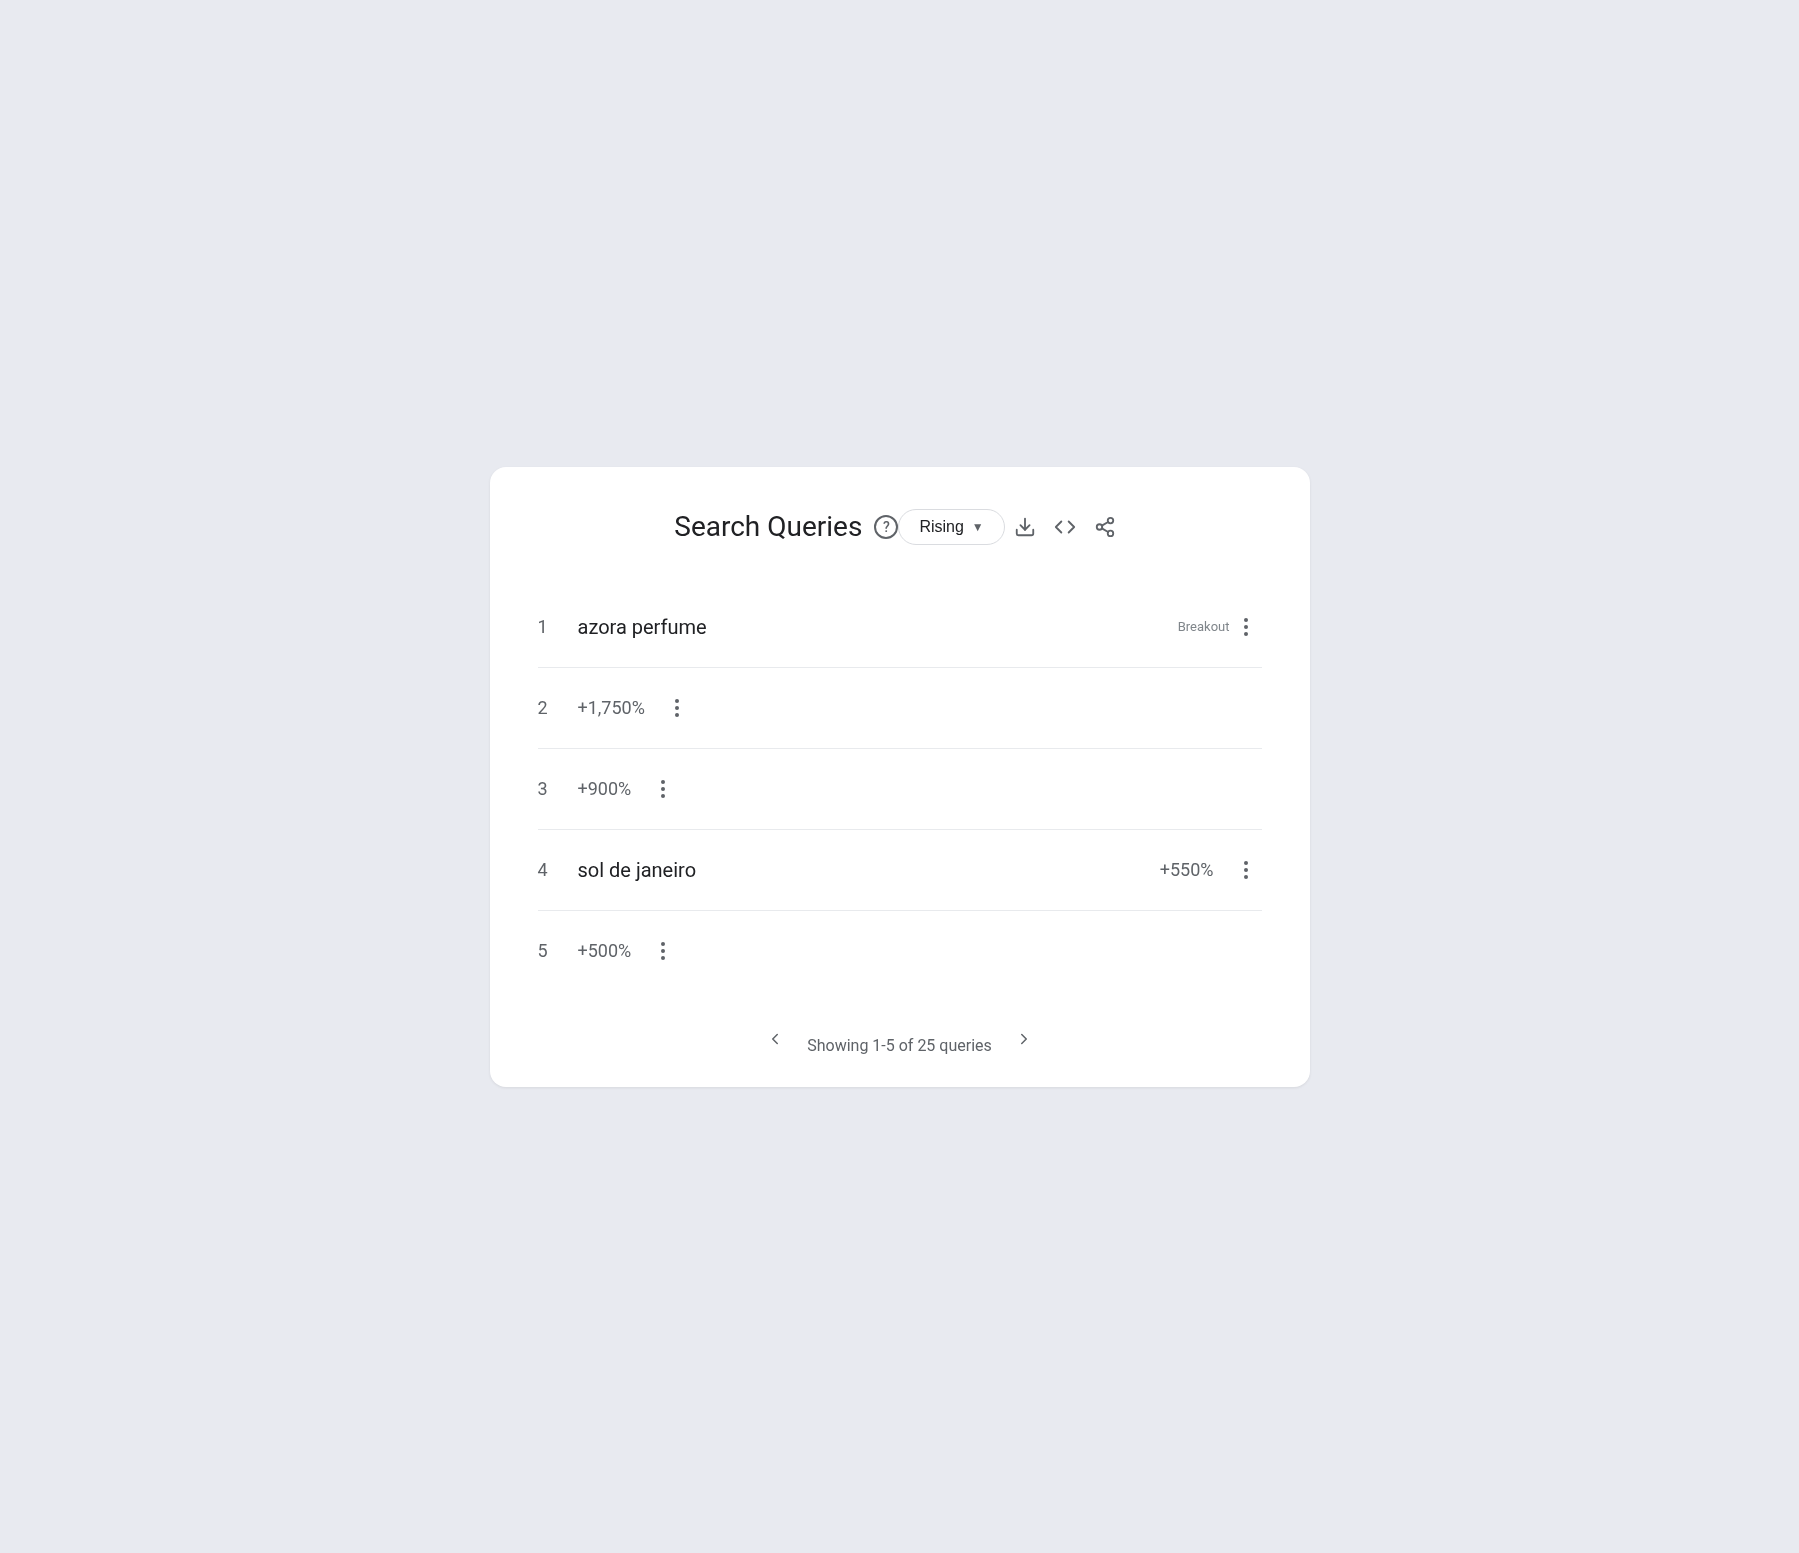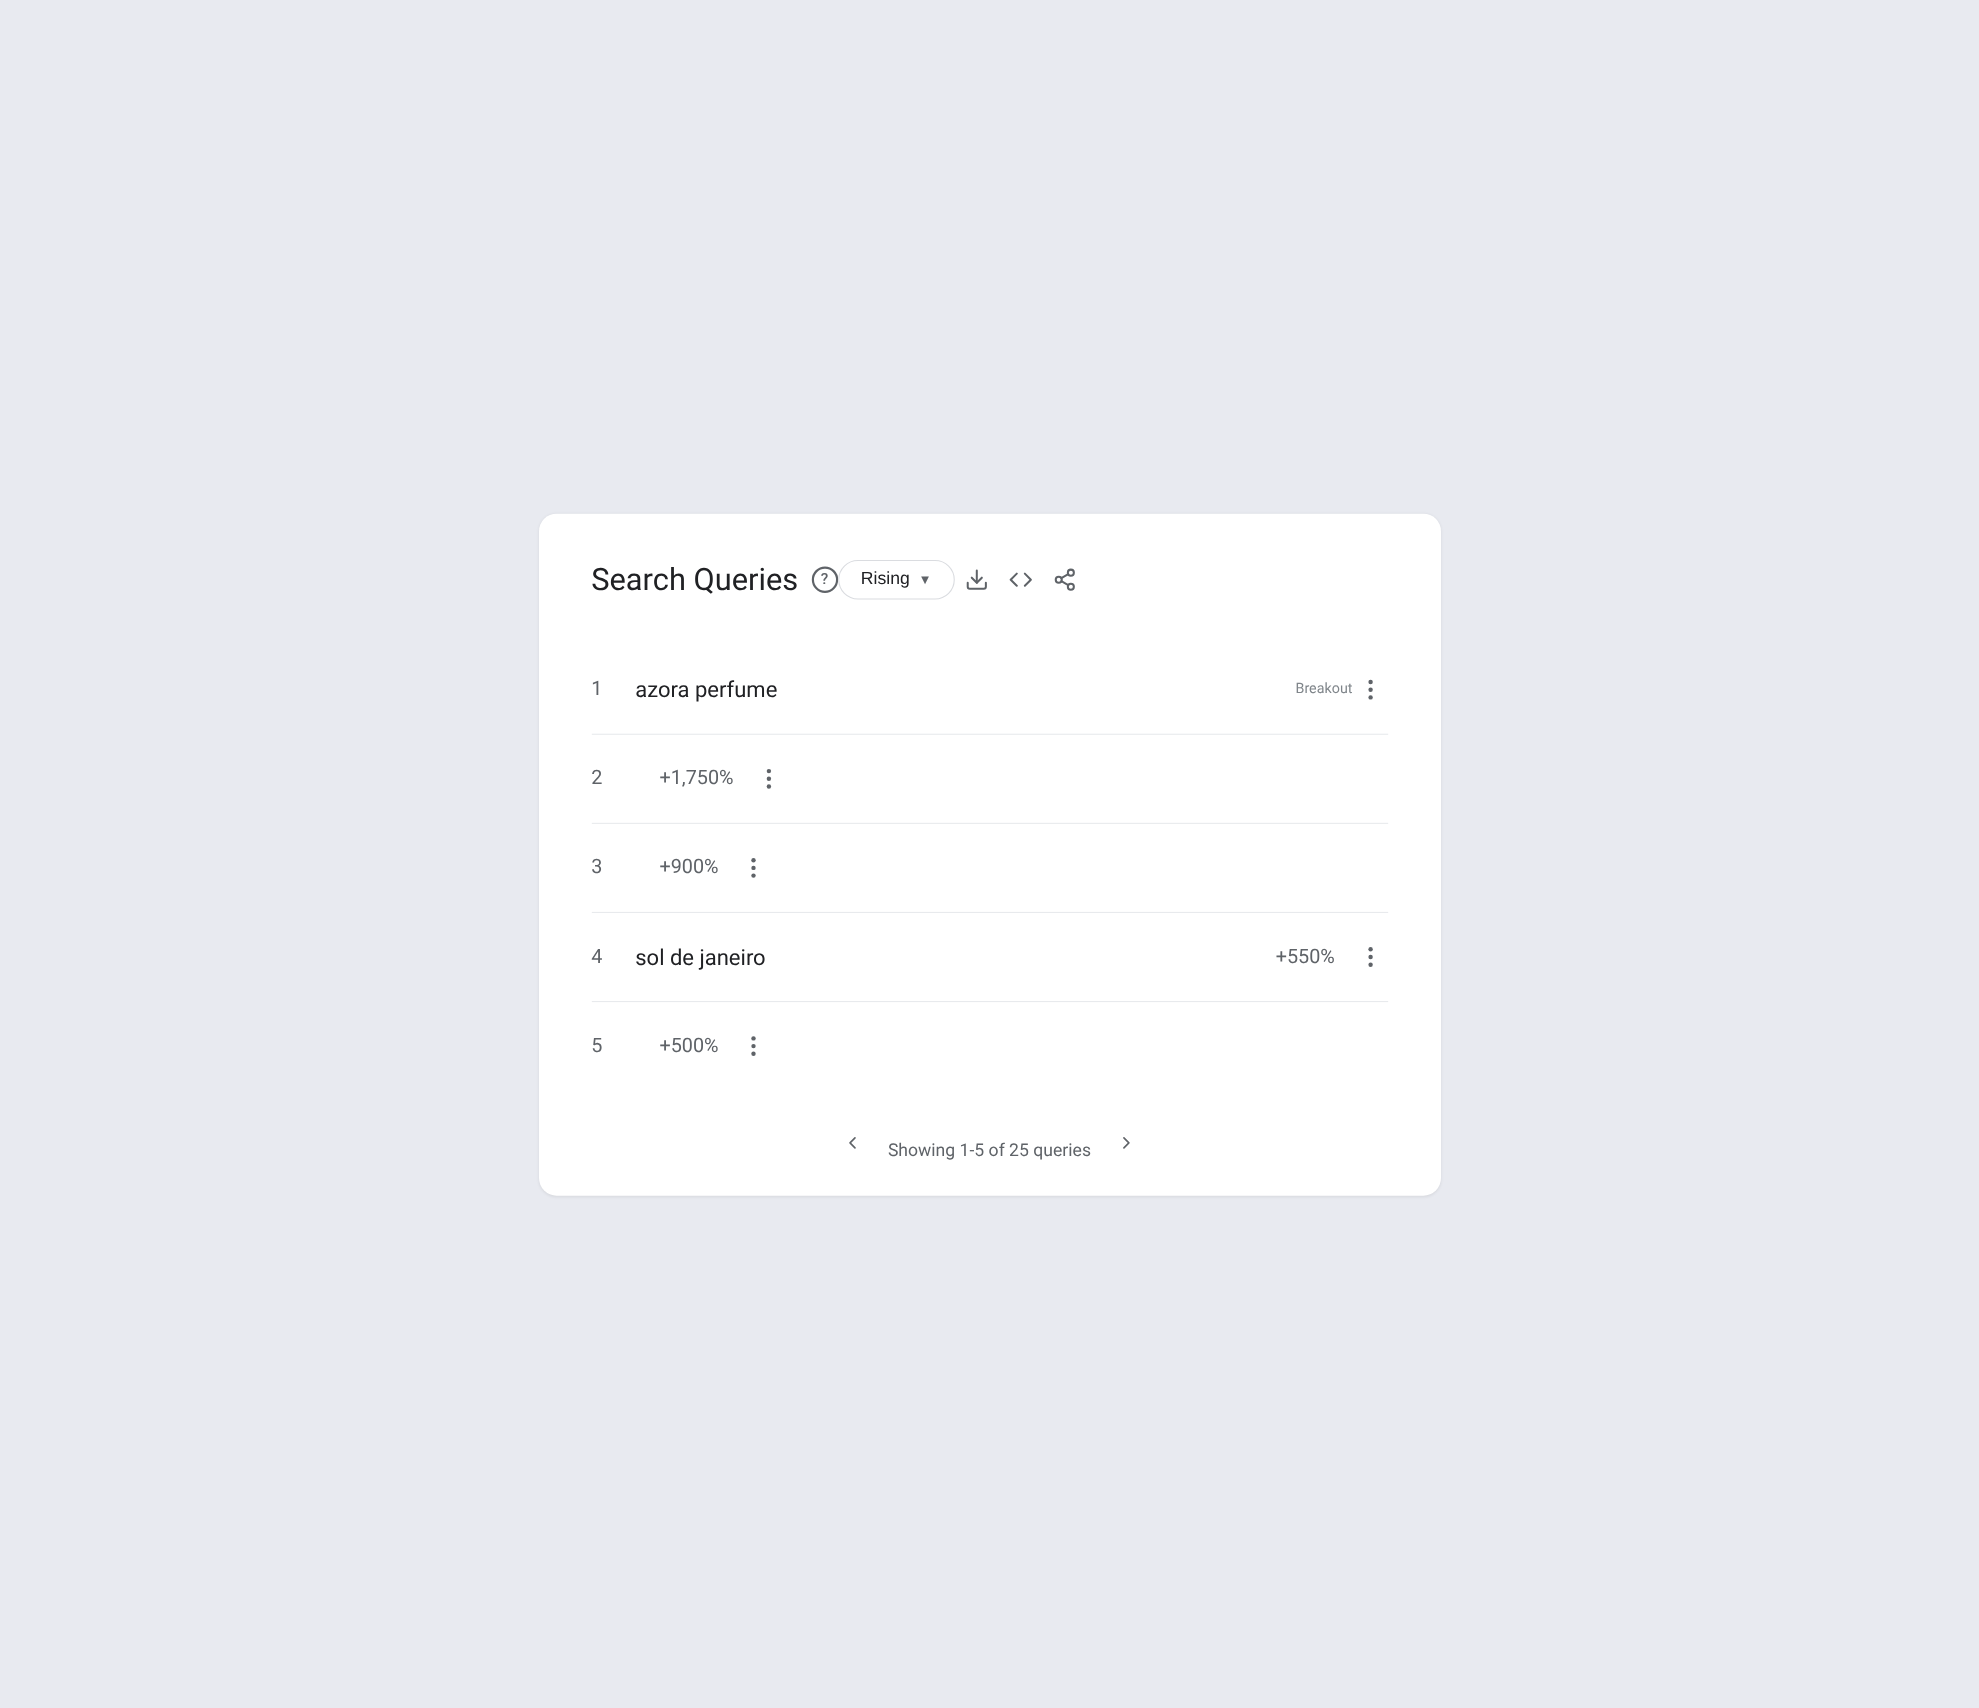--- a/index.html
+++ b/index.html
@@ -21,21 +21,21 @@
       background: #ffffff;
       border-radius: 16px;
       width: 820px;
       padding: 40px 48px 32px 48px;
       box-shadow: 0 1px 3px rgba(0,0,0,0.08);
     }
 
     .header {
       display: flex;
       align-items: center;
-      justify-content: flex-start;
+      justify-content: center;
       margin-bottom: 40px;
     }
 
     .header-left {
       display: flex;
       align-items: center;
       gap: 12px;
     }
 
     .title {
@@ -118,21 +118,20 @@
     .query-term {
       font-size: 20px;
       color: #202124;
       flex: 1;
     }
 
     .query-value {
       font-size: 18px;
       color: #5f6368;
       margin-right: 16px;
-      margin-left: 22px;
     }
 
     .more-btn {
       width: 32px;
       height: 32px;
       display: flex;
       align-items: center;
       justify-content: center;
       cursor: pointer;
       color: #5f6368;

